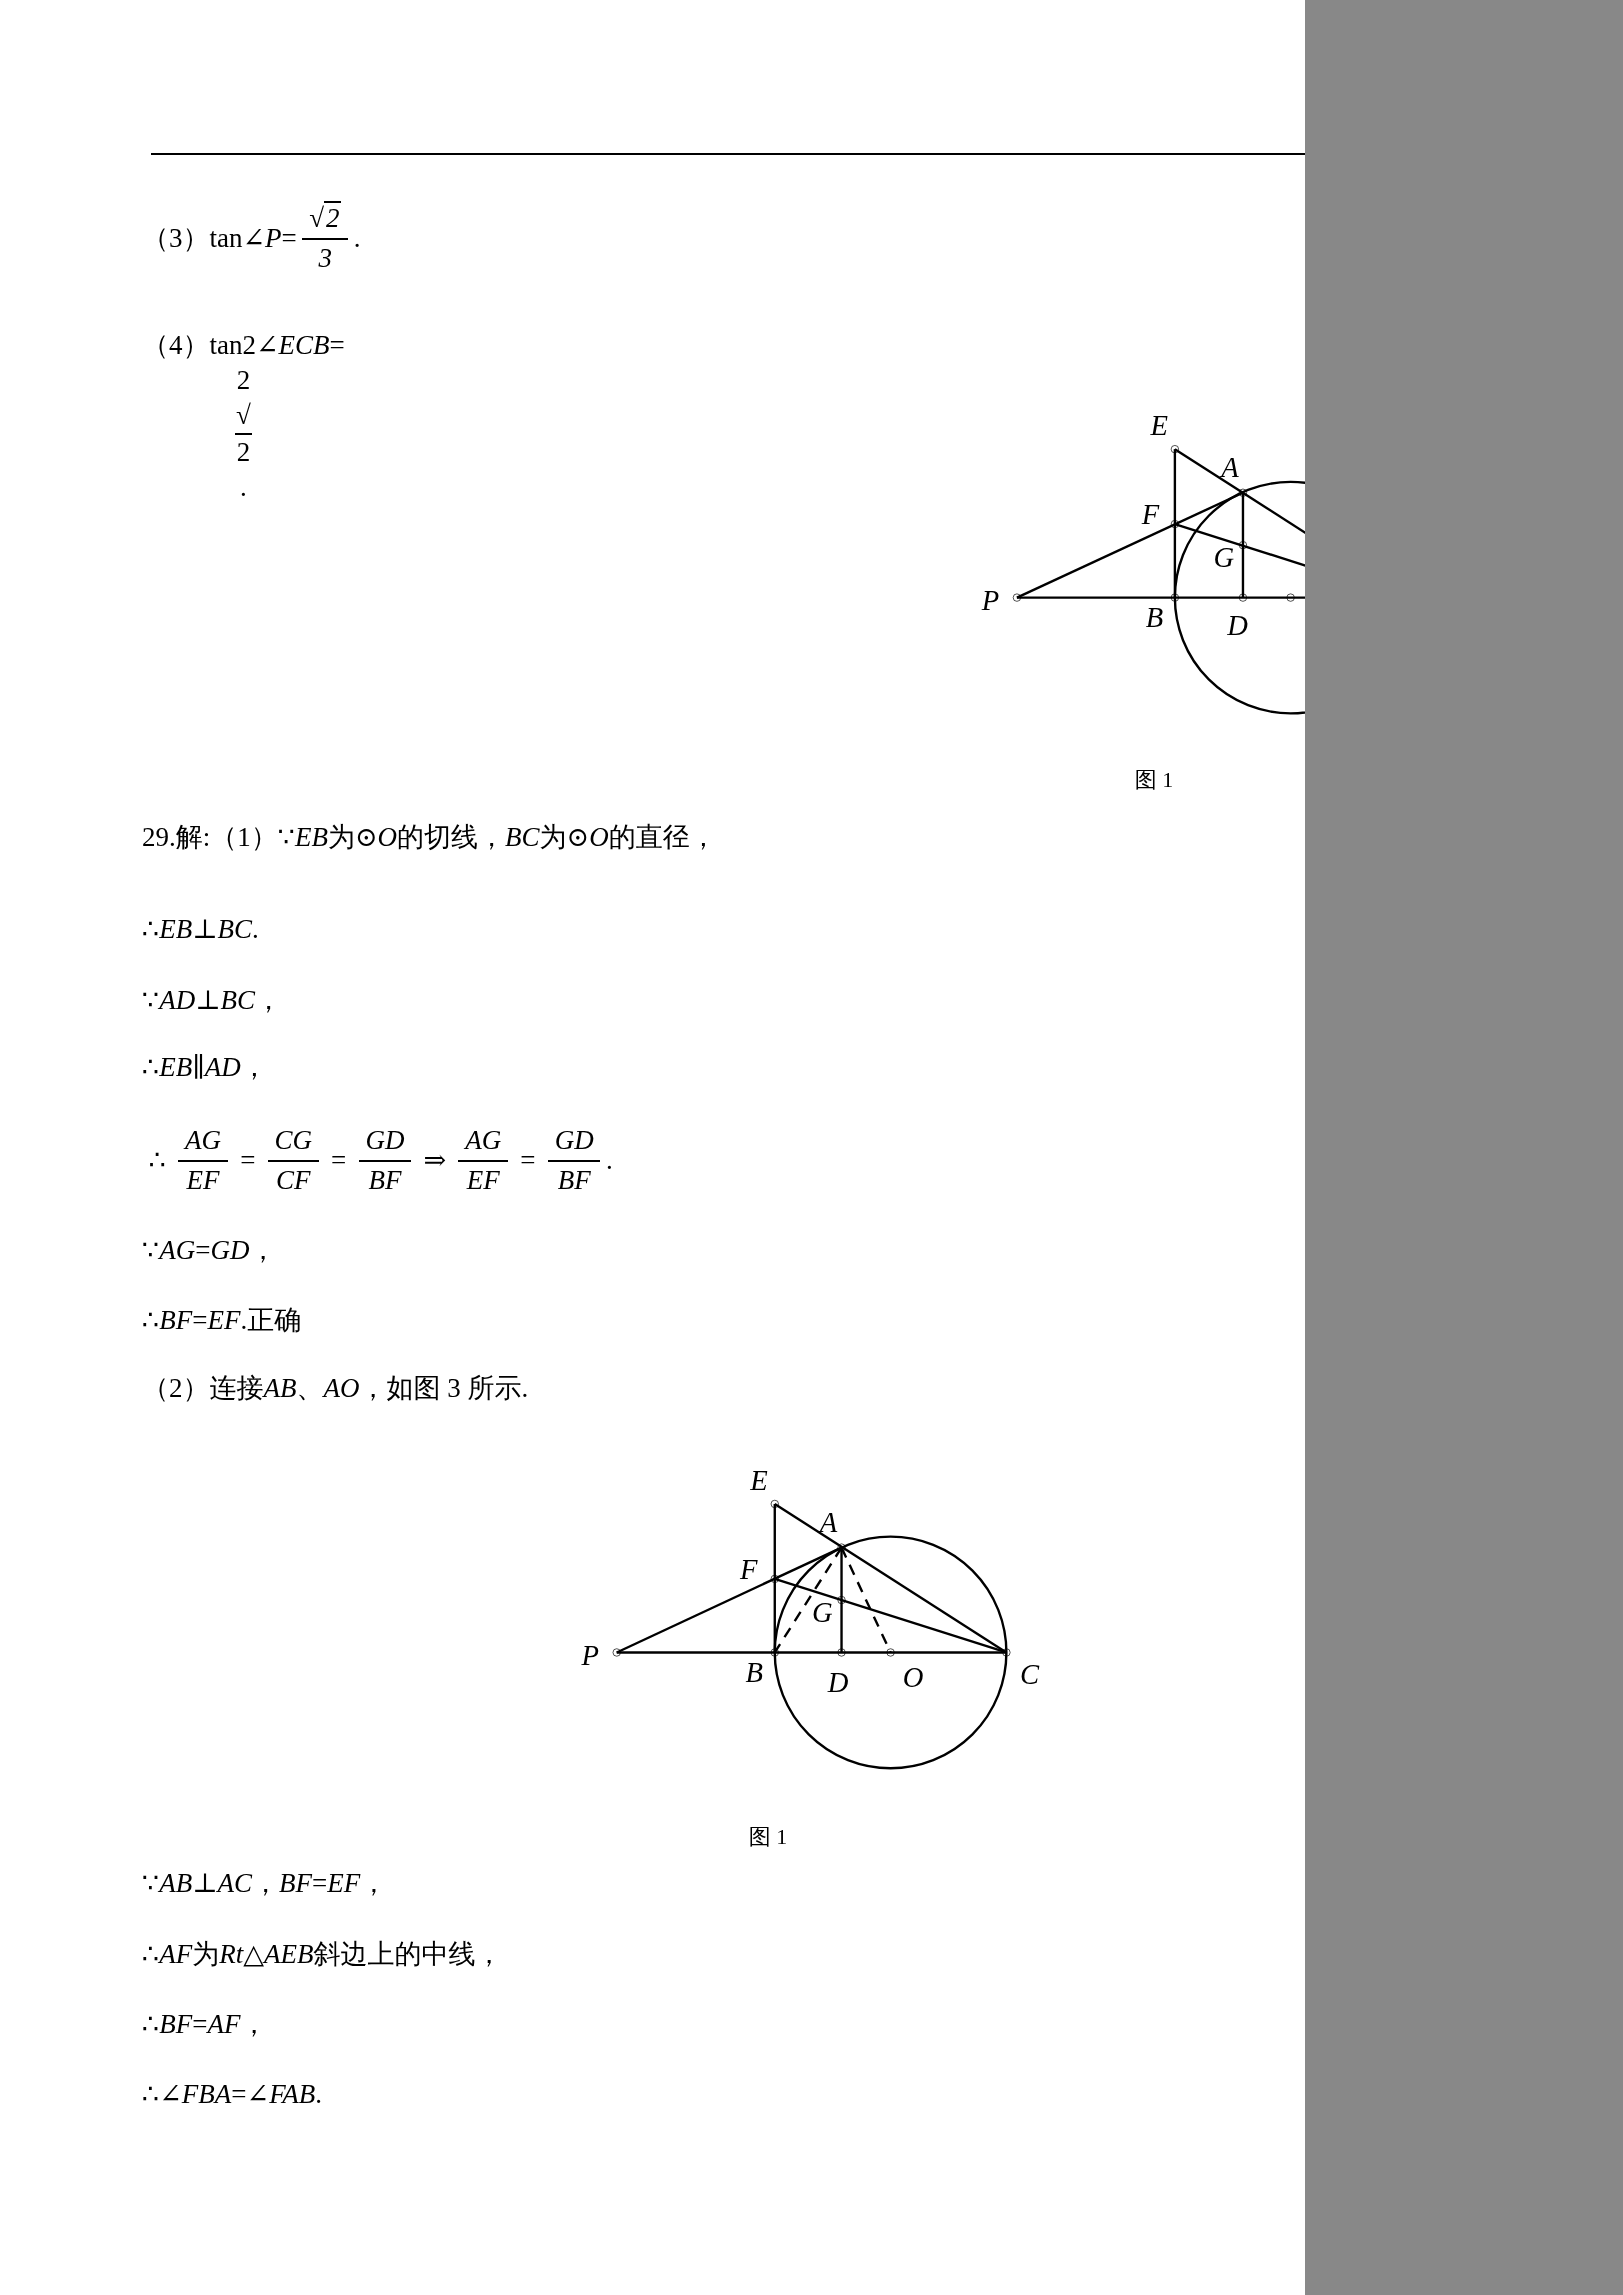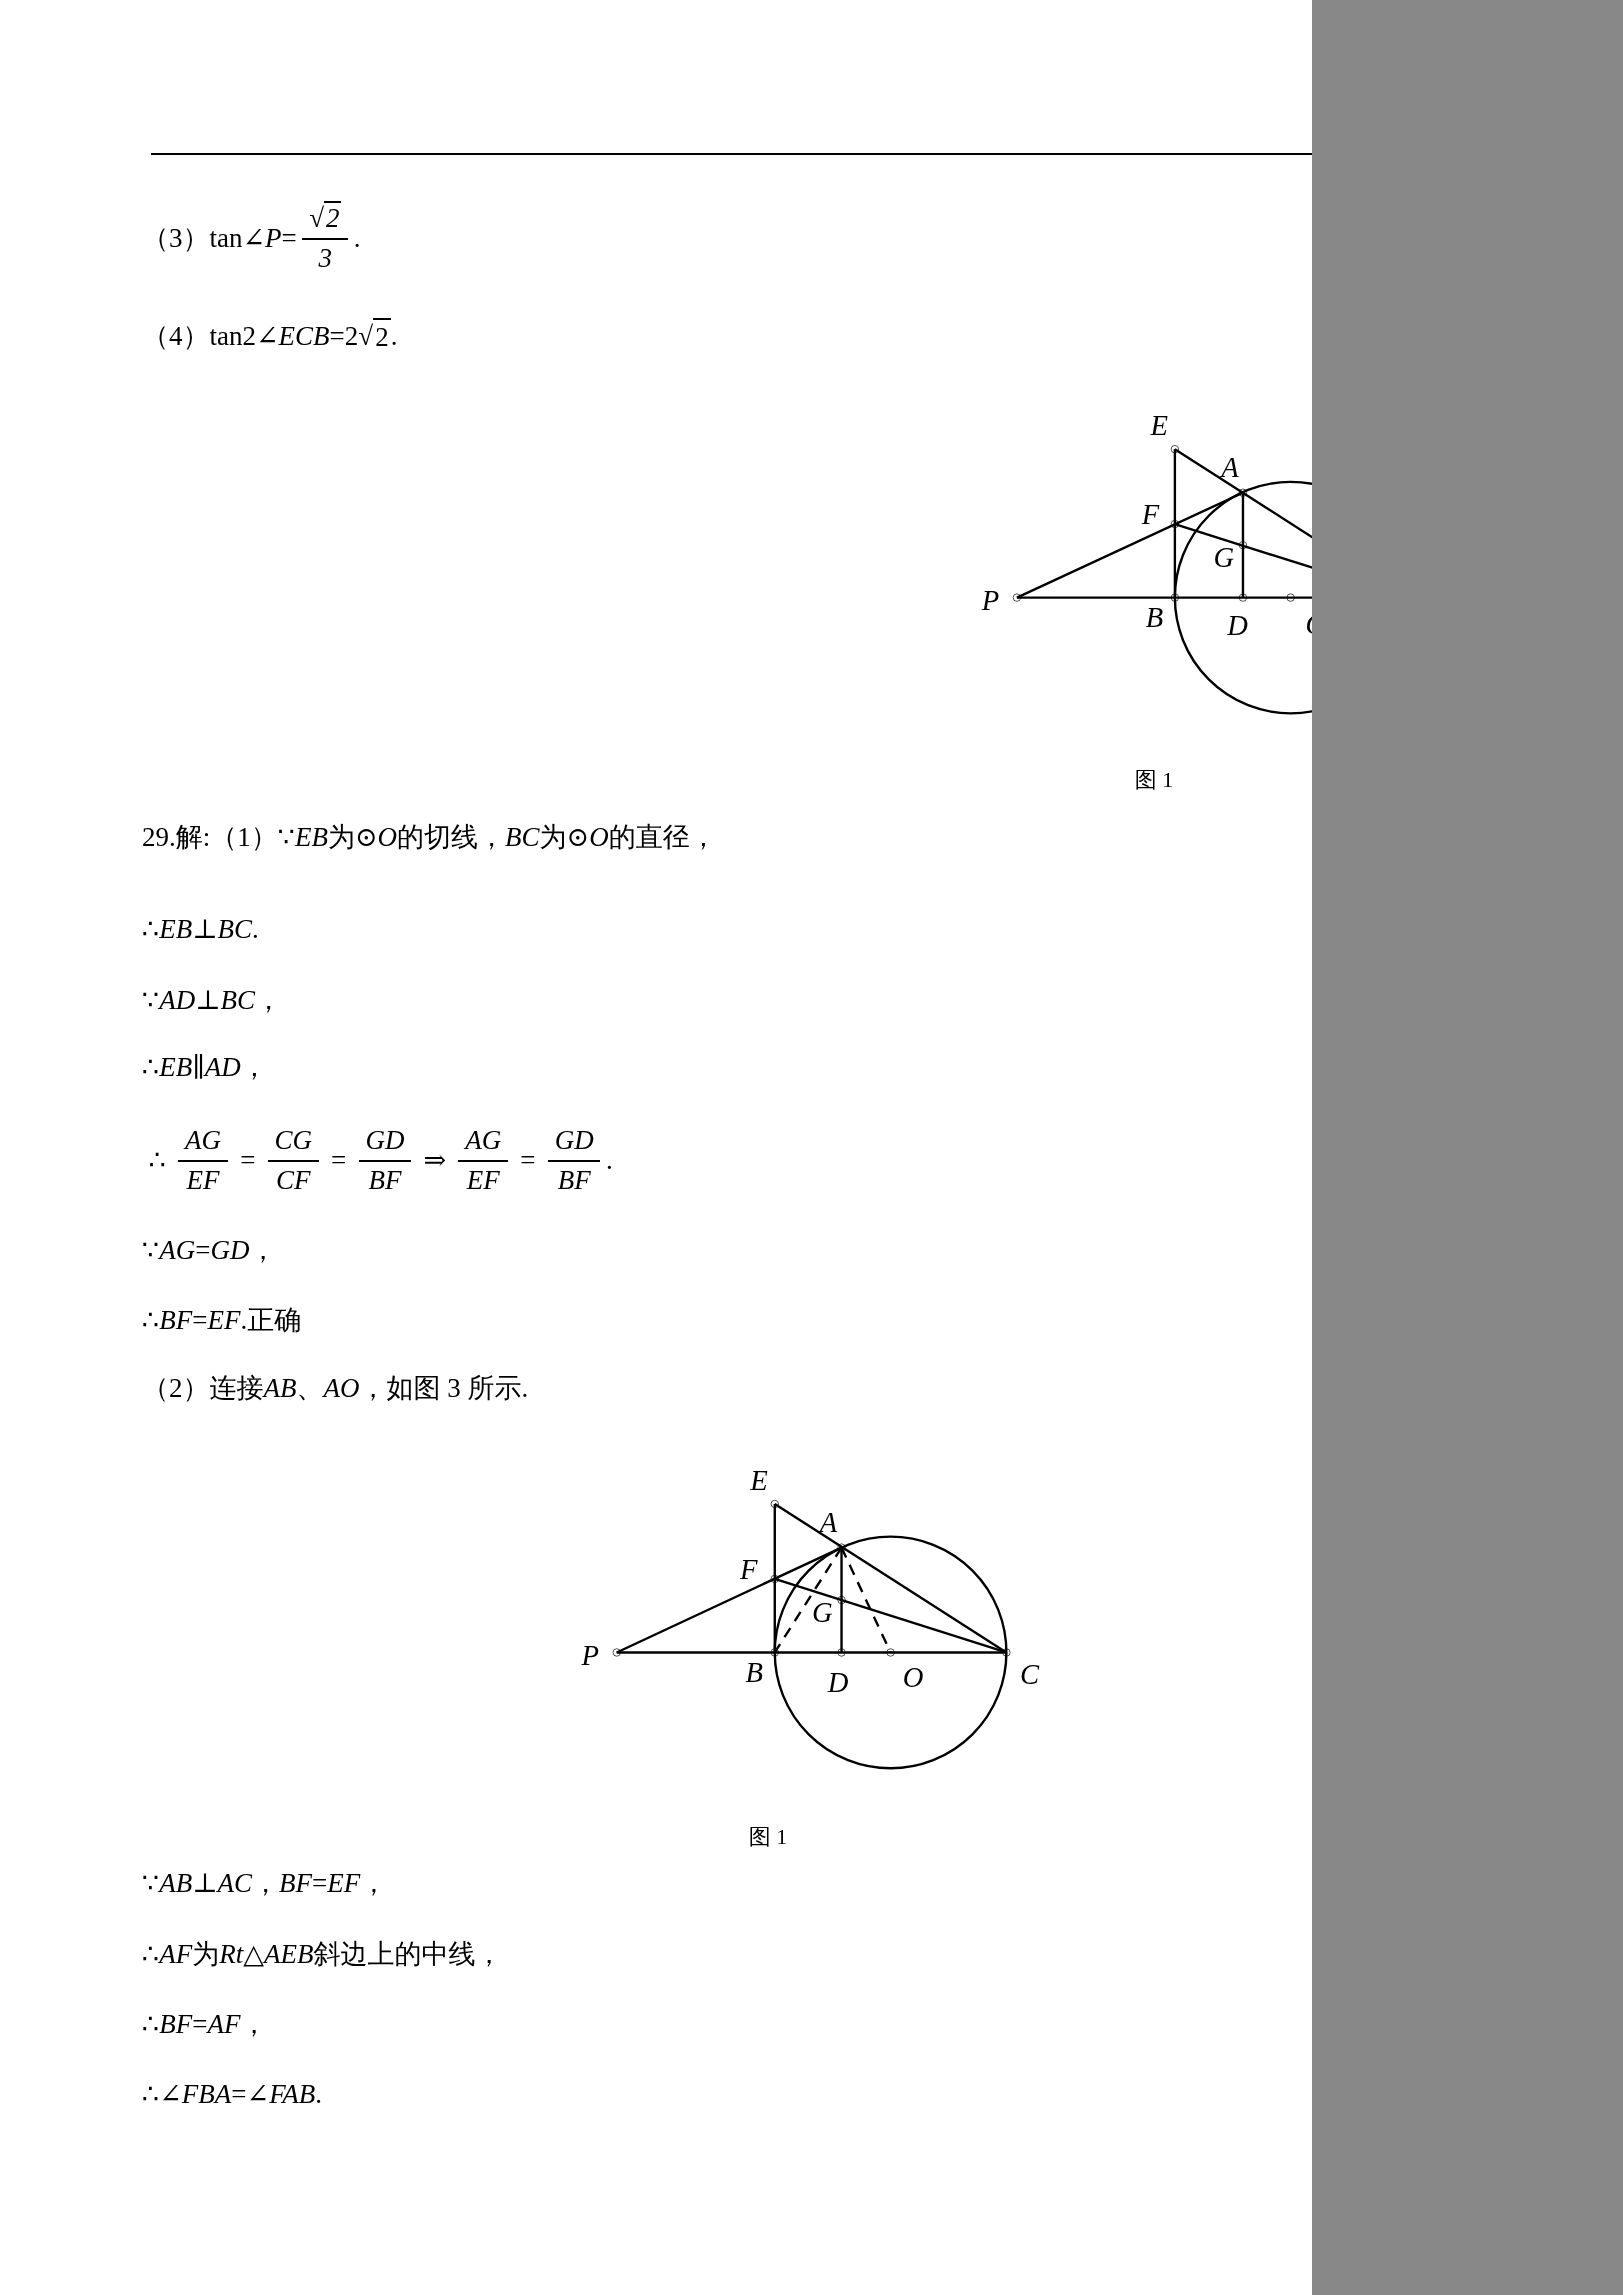--- a/index.html
+++ b/index.html
@@ -3,21 +3,20 @@
 <meta charset="utf-8">
 <style>
   html,body{margin:0;padding:0;background:#888;}
   #page{
     position:relative;
     width:1305px;height:2295px;
     background:#ffffff;
     font-family:"Liberation Serif","DejaVu Serif","DejaVu Sans",serif;
     color:#000;
     overflow:hidden;
-    padding-left:7px;
   }
   .abs{position:absolute;}
   .rule{height:2px;background:#000;}
   .line{
     position:absolute;
     left:142px;
     font-size:27px;
     line-height:35px;
     white-space:nowrap;
     display:flex;
@@ -65,21 +64,21 @@
 
   <div class="line" style="top:191px;height:95px;">
     <span><span class="seg">（3）tan∠</span><span class="seg i">P</span><span class="seg">=</span></span>
     <span class="frac">
       <span class="num"><span class="rad">√</span><span class="ov">2</span></span>
       <span class="den">3</span>
     </span>
     <span>.</span>
   </div>
 
-  <div class="line" style="top:318px;">
+  <div class="line" style="top:328px;flex-direction:column;">
     <span><span class="seg">（4）tan2∠</span><span class="seg i">ECB</span><span class="seg">= </span></span>
     <span>2</span>
     <span class="rad">√</span>
     <span class="ov">2</span>
     <span> .</span>
   </div>
 
   <svg class="abs" style="left:975px;top:409px;" width="491" height="320" viewBox="0 0 720 470">
     <circle cx="463" cy="277" r="170" stroke-width="3.5"></circle>
     <line x1="61" y1="277" x2="633" y2="277" stroke-width="3.5"></line>

